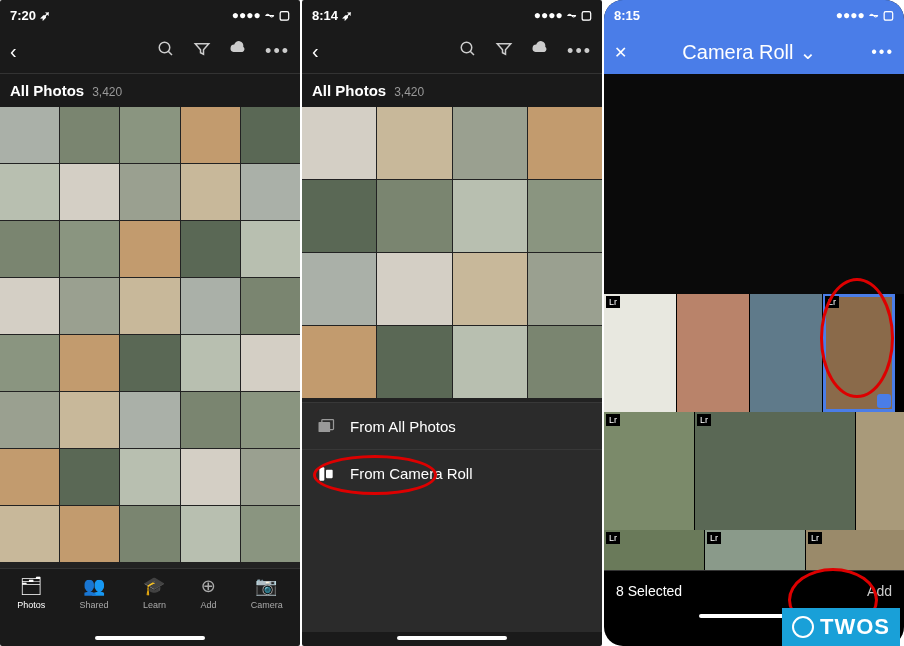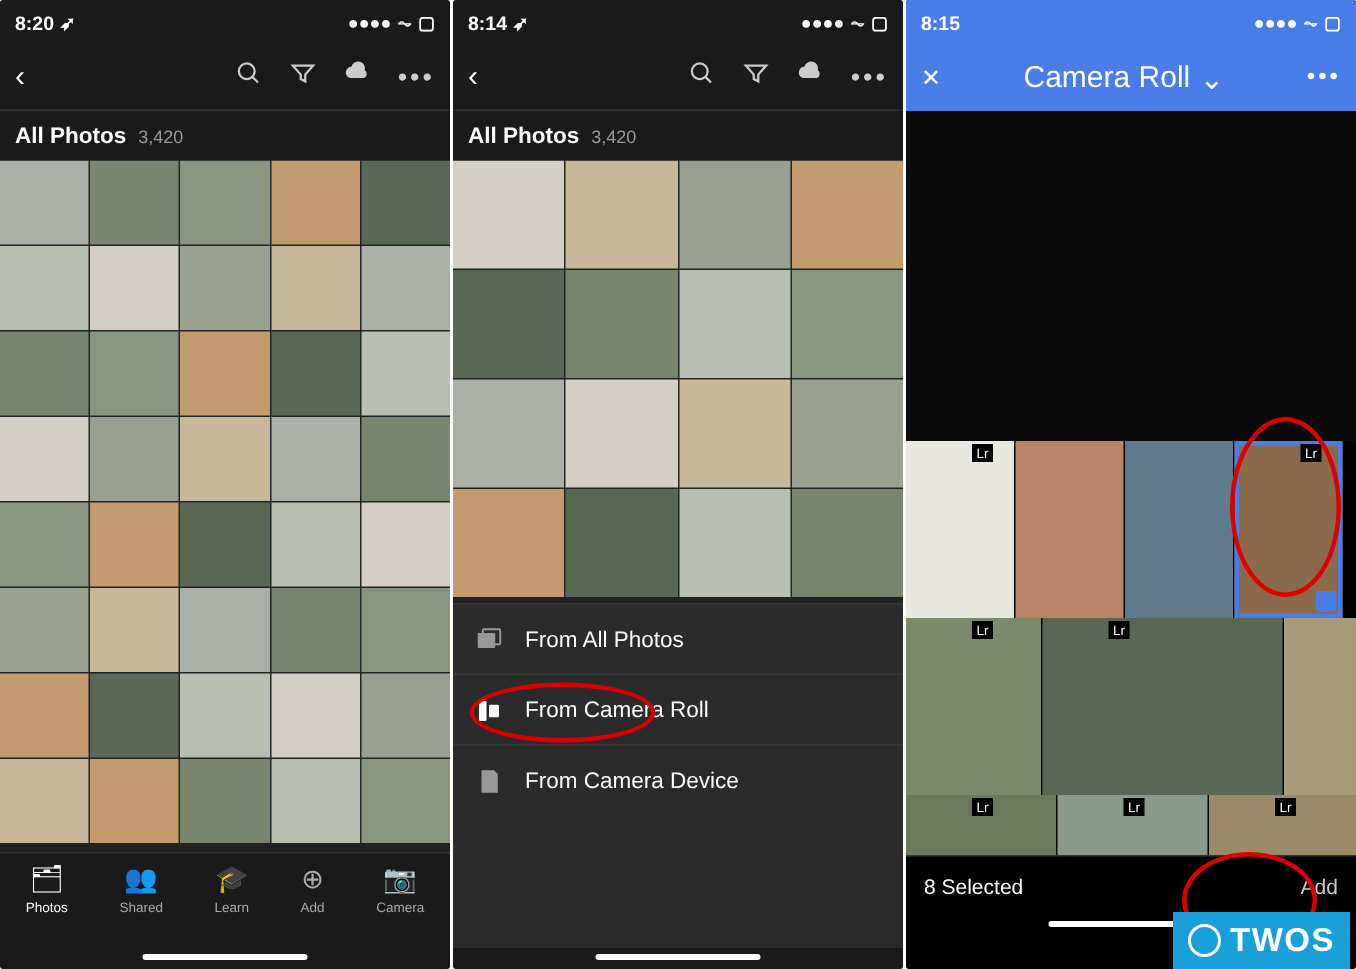--- a/index.html
+++ b/index.html
@@ -1,19 +1,19 @@
 <!DOCTYPE html>
 <html><head>
 <meta charset="utf-8">
 <style>
 * { box-sizing: border-box; margin: 0; padding: 0; }
 body { width: 904px; height: 646px; background: #fff; font-family: -apple-system, Helvetica, Arial, sans-serif; position: relative; }
 .container { display: flex; gap: 2px; width: 100%; height: 100%; }
 .phone { flex: 1; background: #1a1a1a; display: flex; flex-direction: column; overflow: hidden; border-radius: 2px; position: relative; }
-.phone3 { background: #000; }
+.phone3 { background: #000; border-radius: 19px; }
 .status-bar { display: flex; justify-content: space-between; align-items: center; padding: 0 10px; height: 30px; color: #fff; font-size: 13px; font-weight: 600; }
 .phone3 .status-bar { background: #4a7de8; }
 .status-right { display: flex; gap: 4px; align-items: center; font-size: 12px; }
 .nav-bar { display: flex; align-items: center; justify-content: space-between; height: 44px; padding: 0 10px; border-bottom: 1px solid #333; }
 .phone3 .nav-bar { background: #4a7de8; border-bottom: none; }
 .nav-left { color: #fff; font-size: 20px; }
 .nav-center { flex: 1; display: flex; justify-content: center; align-items: center; gap: 6px; color: #fff; font-size: 20px; font-weight: 500; }
 .nav-icons { display: flex; gap: 18px; color: #ccc; font-size: 18px; align-items: center; }
 .section-title { display: flex; align-items: baseline; gap: 8px; padding: 8px 10px; color: #fff; font-size: 15px; }
 .title-main { font-weight: 700; }
@@ -31,41 +31,41 @@
 .sheet-item.hilite { color: #fff; }
 .sheet-icon { width: 20px; height: 18px; display: inline-block; }
 .tab-bar { display: flex; justify-content: space-around; height: 64px; padding-top: 6px; background: #1a1a1a; border-top: 1px solid #333; }
 .tab { display: flex; flex-direction: column; align-items: center; gap: 3px; font-size: 9px; color: #aaa; }
 .tab.active { color: #fff; }
 .tab-icon { font-size: 18px; height: 22px; display: flex; align-items: center; }
 .home-ind { height: 4px; width: 110px; background: #fff; border-radius: 2px; margin: 4px auto 6px; }
 .preview-area { flex: 0 0 220px; background: #0a0a0a; }
 .film-strip { display: flex; gap: 1px; background: #000; overflow: hidden; position: relative; }
 .film-thumb { height: 118px; width: 72px; background: #555; flex-shrink: 0; position: relative; }
-.film-thumb .lr { position: absolute; top: 2px; left: 2px; font-size: 9px; background: #000; color: #fff; padding: 1px 3px; margin-left: 42px; }
+.film-thumb .lr { position: absolute; top: 2px; left: 2px; font-size: 9px; background: #000; color: #fff; padding: 1px 3px; }
 .film-thumb.sel { outline: 3px solid #4a7de8; outline-offset: -3px; }
 .film-thumb.sel .chk { position: absolute; bottom: 4px; right: 4px; width: 14px; height: 14px; background: #4a7de8; border-radius: 3px; }
 .sel-bar { height: 40px; display: flex; align-items: center; justify-content: space-between; padding: 0 12px; color: #fff; font-size: 14px; border-top: 1px solid #333; }
 .circle { position: absolute; border: 3px solid #d00; border-radius: 50%; pointer-events: none; }
 .c1 { width: 90px; height: 64px; bottom: 14px; right: 26px; }
 .c2 { width: 124px; height: 40px; top: 455px; left: 313px; }
 .c3 { width: 74px; height: 120px; top: 278px; right: 10px; }
 .logo { position: absolute; bottom: 0; right: 4px; background: #19a0d8; color: #fff; font-size: 22px; font-weight: 800; letter-spacing: 1px; padding: 6px 10px; display: flex; align-items: center; gap: 6px; }
 .bulb { width: 22px; height: 22px; border: 2px solid #fff; border-radius: 50%; display: inline-block; }
 .icon-svg { width: 18px; height: 18px; }
 .dots { letter-spacing: 2px; }
 </style>
 </head>
 <body>
 
 <div class="container">
 
   <div class="phone">
     <div class="status-bar">
-      <div><span>8:20</span> <span>➶</span></div>
+      <div><span>7:20</span> <span>➶</span></div>
       <div class="status-right">
         <span>●●●●</span>
         <span>⏦</span>
         <span>▢</span>
       </div>
     </div>
     <div class="nav-bar">
       <div class="nav-left">‹</div>
       <div class="nav-icons">
         <span><svg class="icon-svg" viewBox="0 0 24 24" fill="none" stroke="#ccc" stroke-width="2">
@@ -207,26 +207,20 @@
             </svg></span>
         <span>From All Photos</span>
       </div>
       <div class="sheet-item hilite">
         <span class="sheet-icon"><svg viewBox="0 0 24 24" fill="#fff">
               <rect x="4" y="4" width="6" height="16" rx="1"></rect>
               <rect x="12" y="7" width="8" height="10" rx="1"></rect>
             </svg></span>
         <span>From Camera Roll</span>
       </div>
-      <div class="sheet-item">
-        <span class="sheet-icon"><svg viewBox="0 0 24 24" fill="#999">
-              <path d="M6 3h10l3 3v15H6z"></path>
-            </svg></span>
-        <span>From Camera Device</span>
-      </div>
     </div>
     <div class="home-ind"></div>
   </div>
 
   <div class="phone phone3">
     <div class="status-bar">
       <div>8:15</div>
       <div class="status-right">
         <span>●●●●</span>
         <span>⏦</span>

